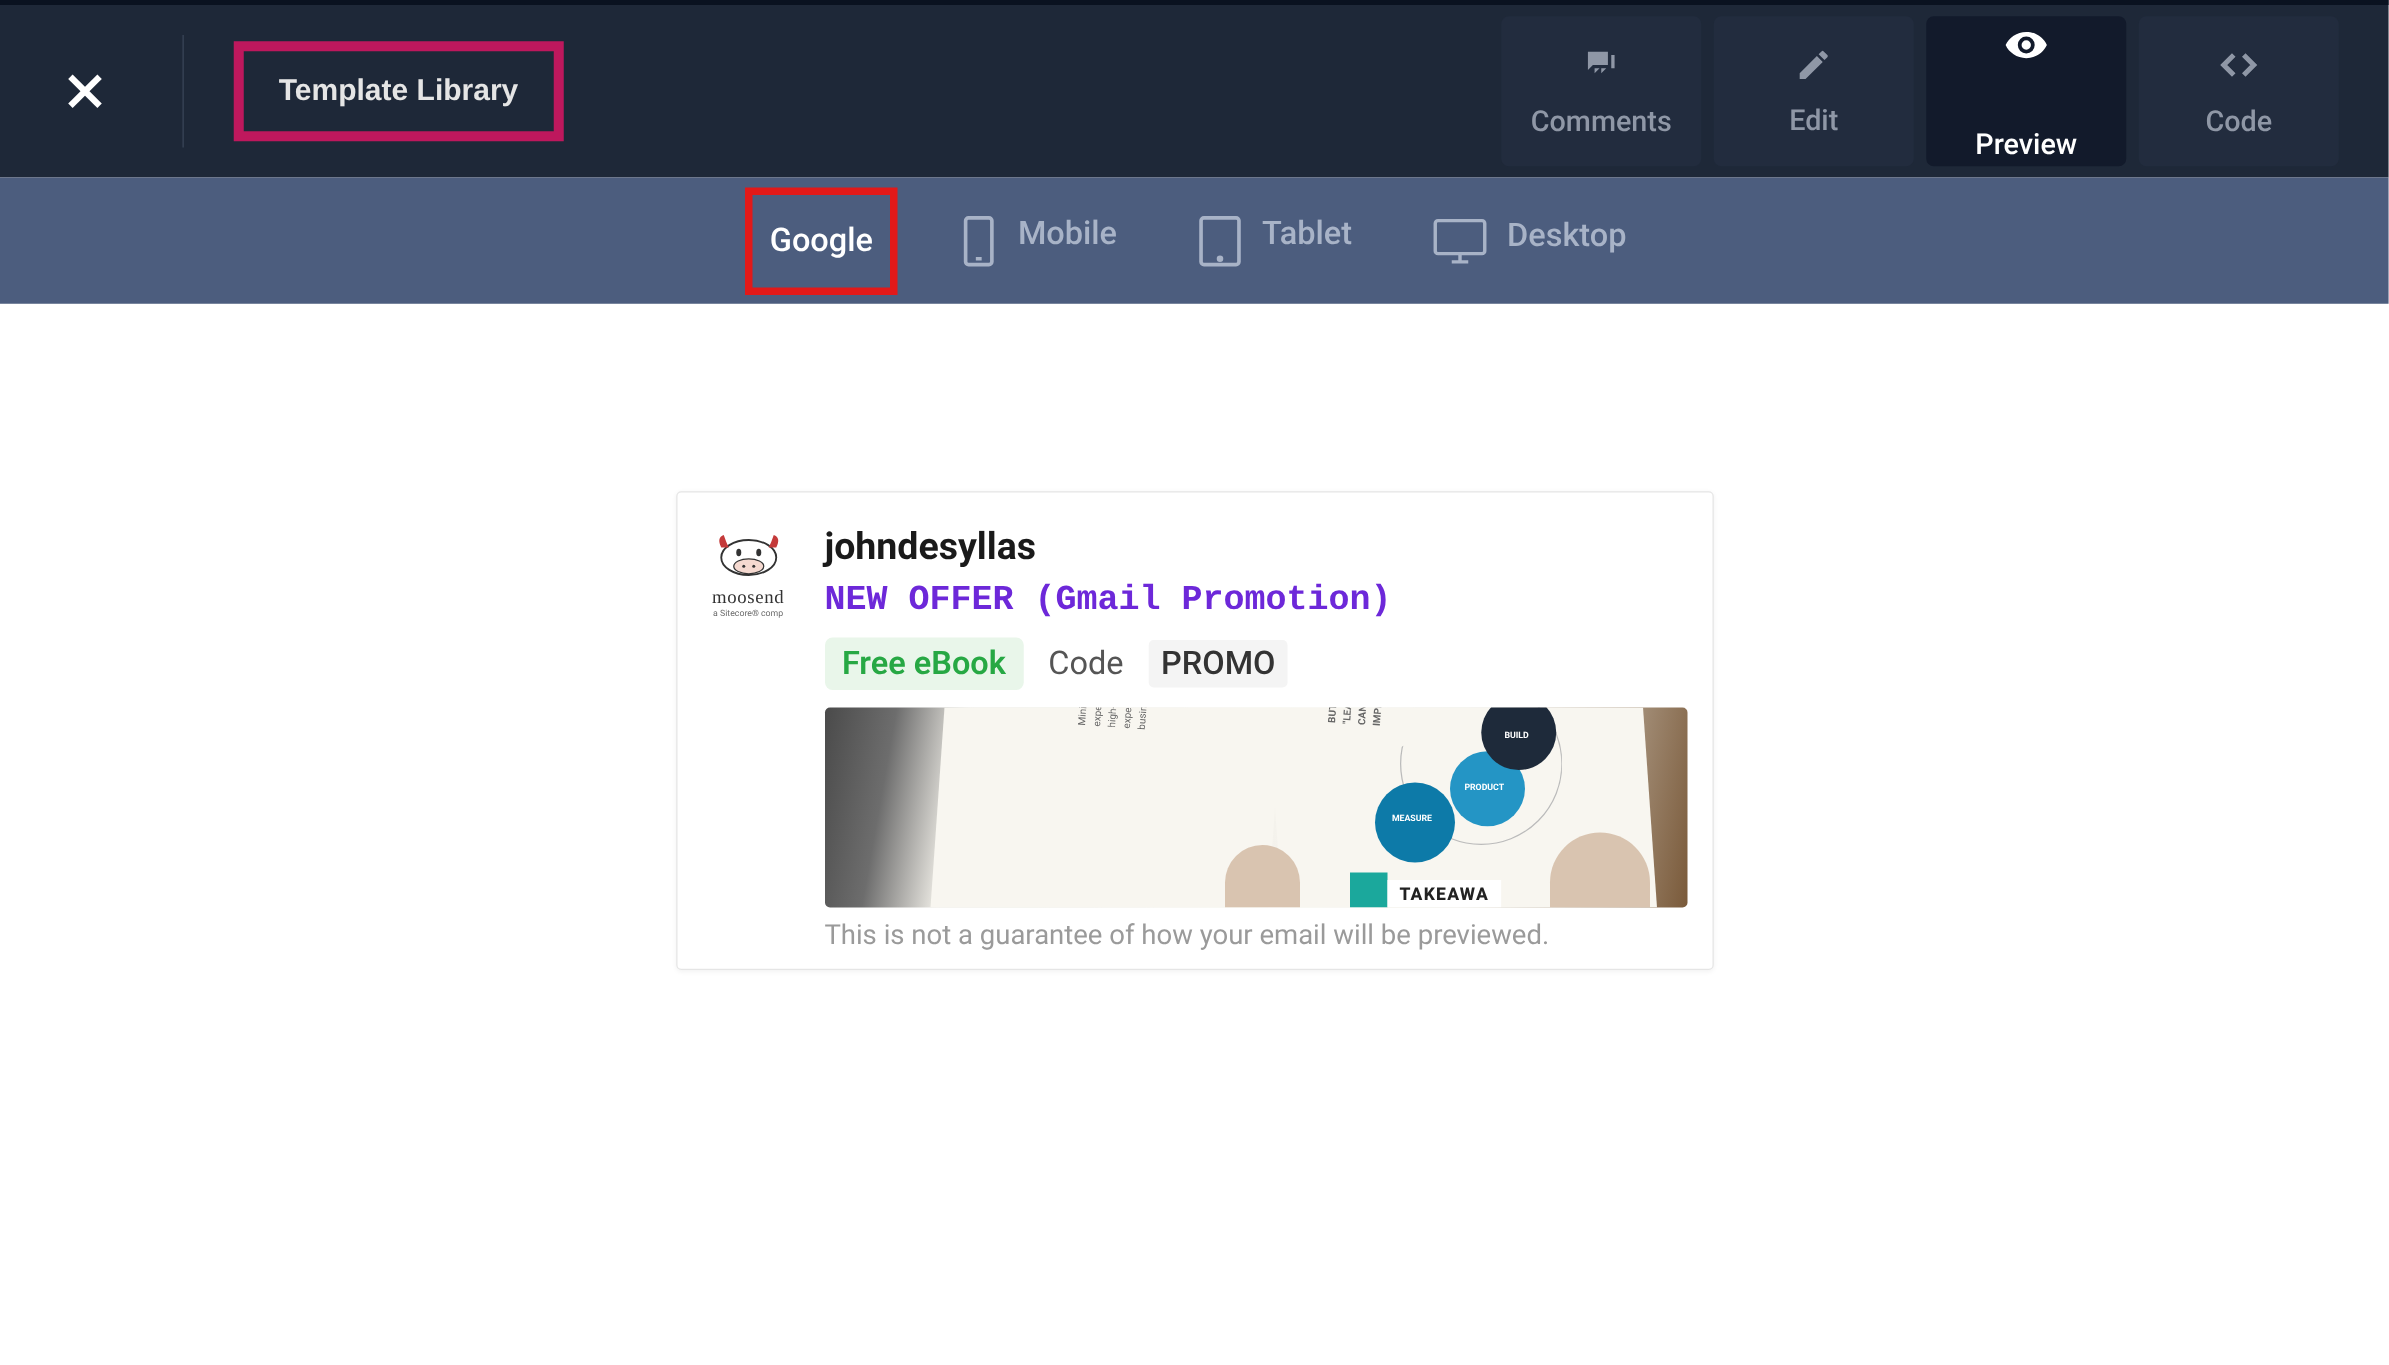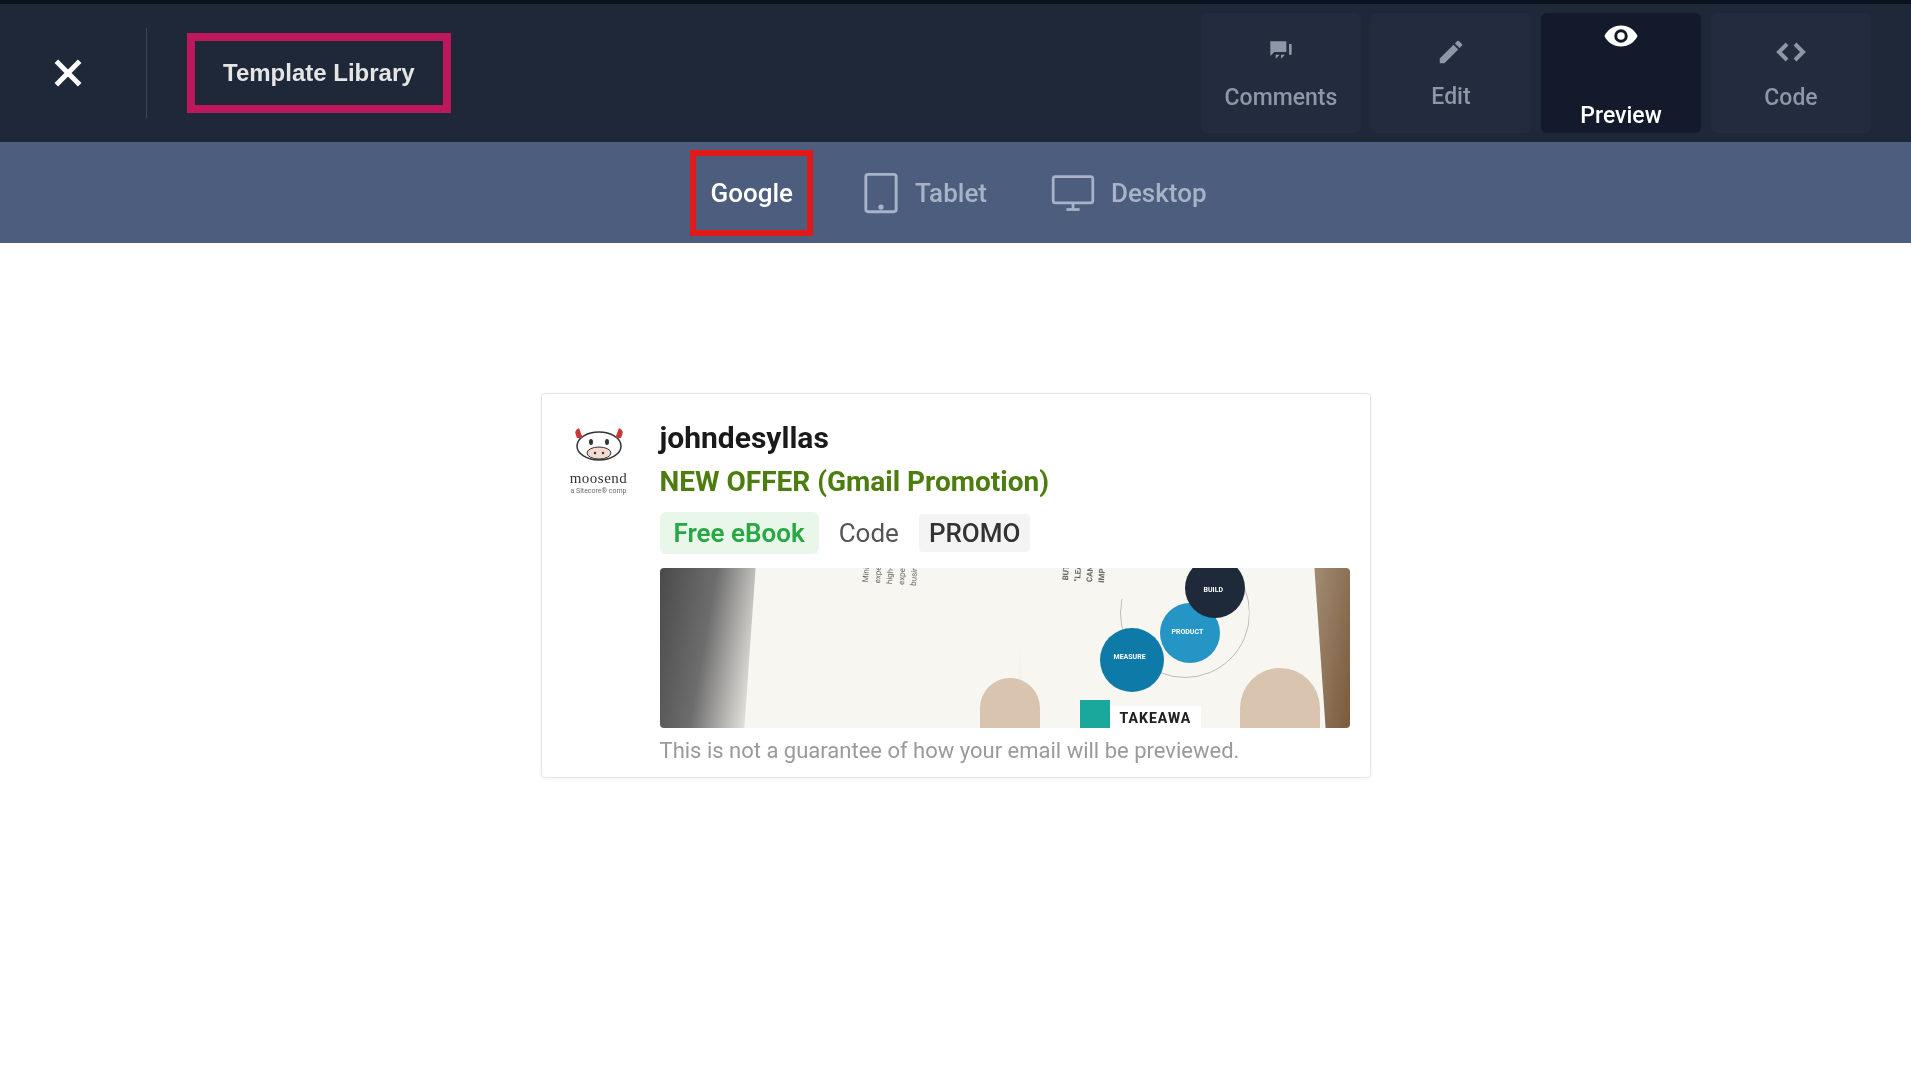--- a/index.html
+++ b/index.html
@@ -79,21 +79,21 @@
   .preview-bar {
     background: #4c5d7e;
     height: 101px;
     display: flex;
     align-items: center;
     justify-content: center;
     gap: 36px;
   }
   .device {
     display: flex;
-    align-items: center;
+    align-items: flex-start;
     gap: 16px;
     color: #a8b3c7;
     font-size: 26px;
     font-weight: 500;
     cursor: pointer;
     padding: 22px 14px;
   }
   .device.active {
     color: #fff;
     border: 6px solid #e21919;
@@ -144,22 +144,23 @@
   }
   .sender {
     font-size: 30px;
     font-weight: 700;
     color: #1a1a1a;
     margin-bottom: 10px;
   }
   .subject {
     font-size: 28px;
     font-weight: 700;
-    color: #4d7c0f;
+    color: #6d28d9;
     margin-bottom: 14px;
+    font-family: Liberation Mono, monospace;
   }
   .badges {
     display: flex;
     align-items: center;
     gap: 20px;
     margin-bottom: 14px;
   }
   .badge-green {
     background: #e9f6ea;
     color: #27a844;
@@ -286,20 +287,29 @@
           </svg>
       </span>
       <span>Code</span>
     </div>
   </div>
 </div>
 
 <div class="preview-bar">
   <div class="device active">
     <span>Google</span>
+  </div>
+  <div class="device">
+    <span>
+      <svg width="30" height="42" viewBox="0 0 24 36" fill="none" stroke="currentColor" stroke-width="2.5">
+          <rect x="3" y="2" width="18" height="32" rx="2"></rect>
+          <line x1="10" y1="30" x2="14" y2="30"></line>
+        </svg>
+    </span>
+    <span>Mobile</span>
   </div>
   <div class="device">
     <span>
       <svg width="36" height="42" viewBox="0 0 30 36" fill="none" stroke="currentColor" stroke-width="2.5">
           <rect x="2" y="2" width="26" height="32" rx="2"></rect>
           <circle cx="15" cy="30" r="1" fill="currentColor"></circle>
         </svg>
     </span>
     <span>Tablet</span>
   </div>

